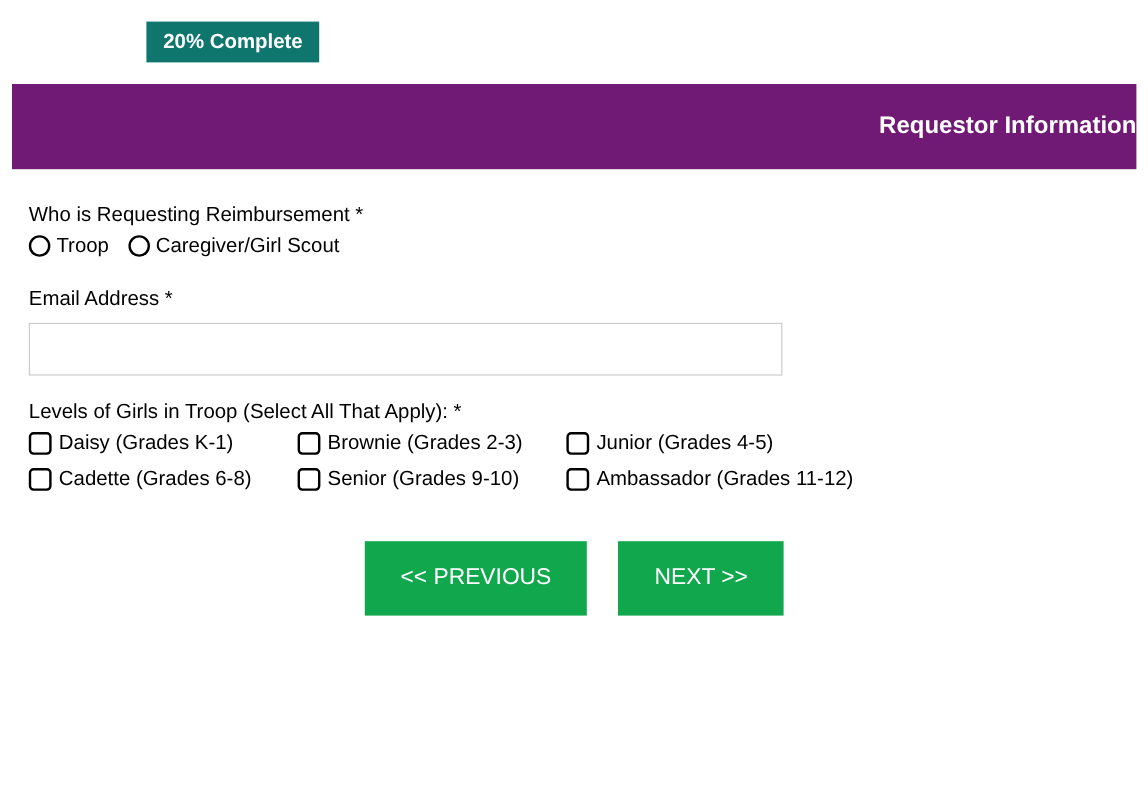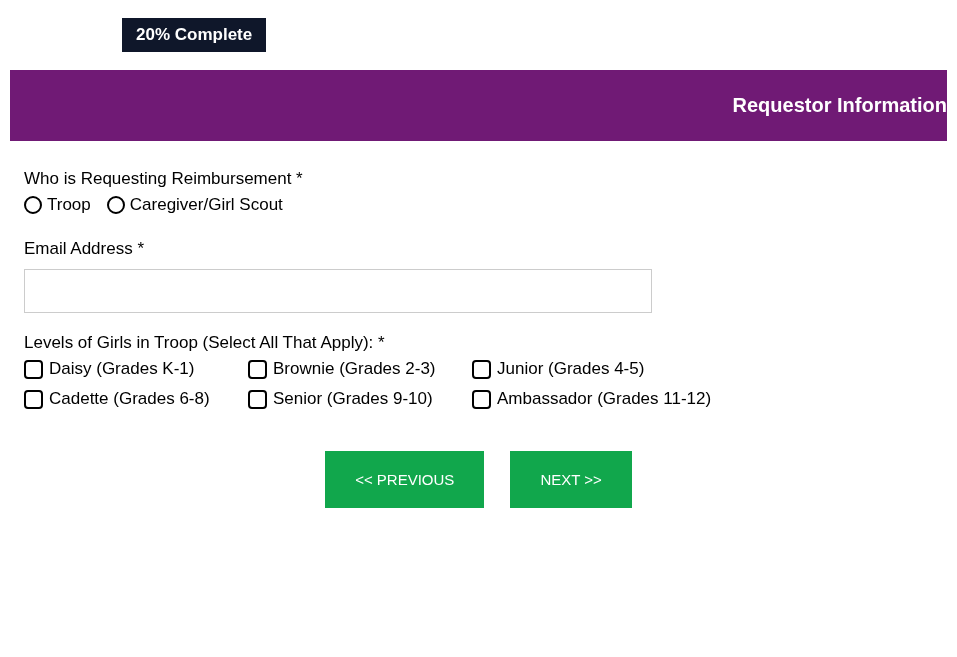--- a/index.html
+++ b/index.html
@@ -9,21 +9,21 @@
       color: #000;
       width: 957px;
       padding: 18px 0 30px 0;
     }
     .container {
       width: 100%;
       padding: 0 10px 0 10px;
     }
     .progress-badge {
       display: inline-block;
-      background: #0f172a;
+      background: #0f766e;
       color: #fff;
       font-weight: 600;
       font-size: 17px;
       padding: 7px 14px;
       margin-left: 112px;
       margin-bottom: 18px;
     }
     .section-header {
       background: #701a75;
       color: #fff;
@@ -102,21 +102,21 @@
     .button-row {
       display: flex;
       justify-content: center;
       gap: 26px;
       margin-top: 38px;
     }
     .nav-button {
       background: #11a74c;
       color: #fff;
       border: none;
-      font-size: 15px;
+      font-size: 19px;
       font-weight: 500;
       padding: 20px 30px;
       cursor: pointer;
     }
   </style>
 </head>
 <body>
 
 <div class="container">
   <div class="progress-badge">20% Complete</div>

